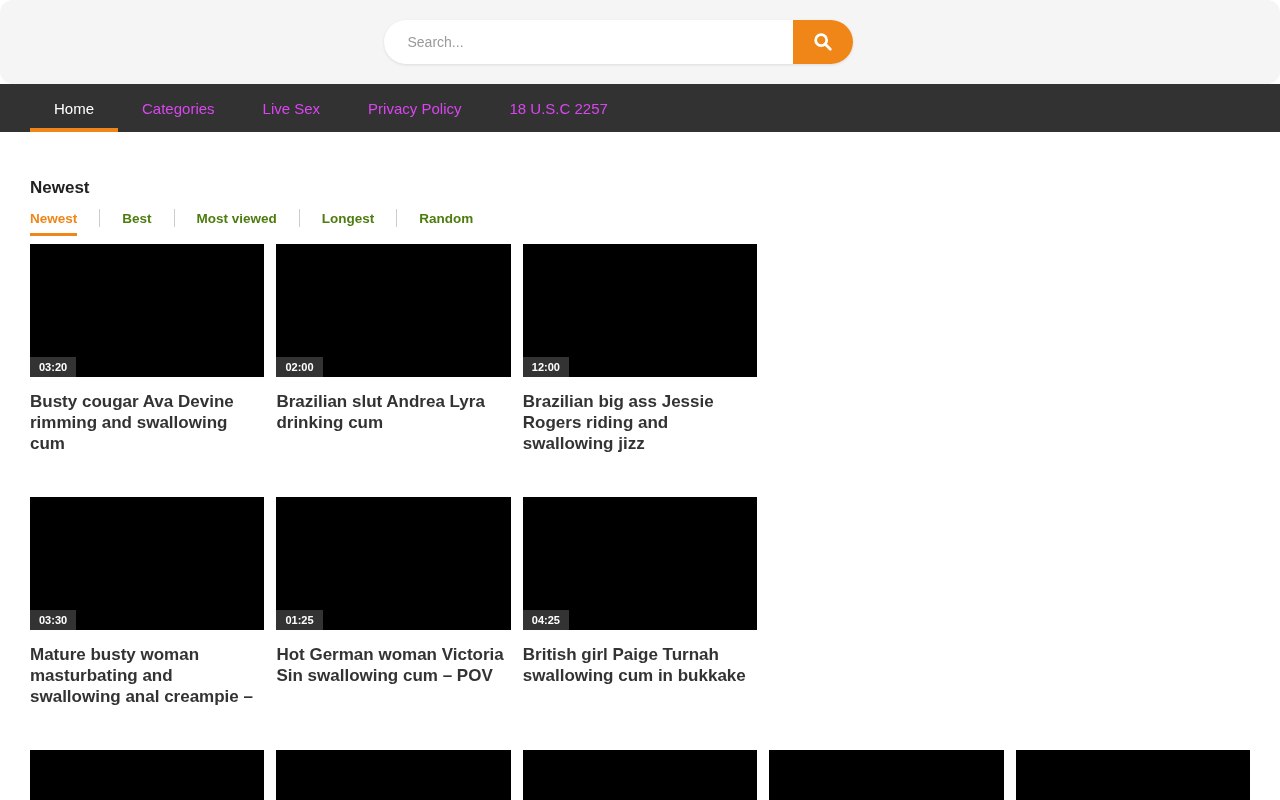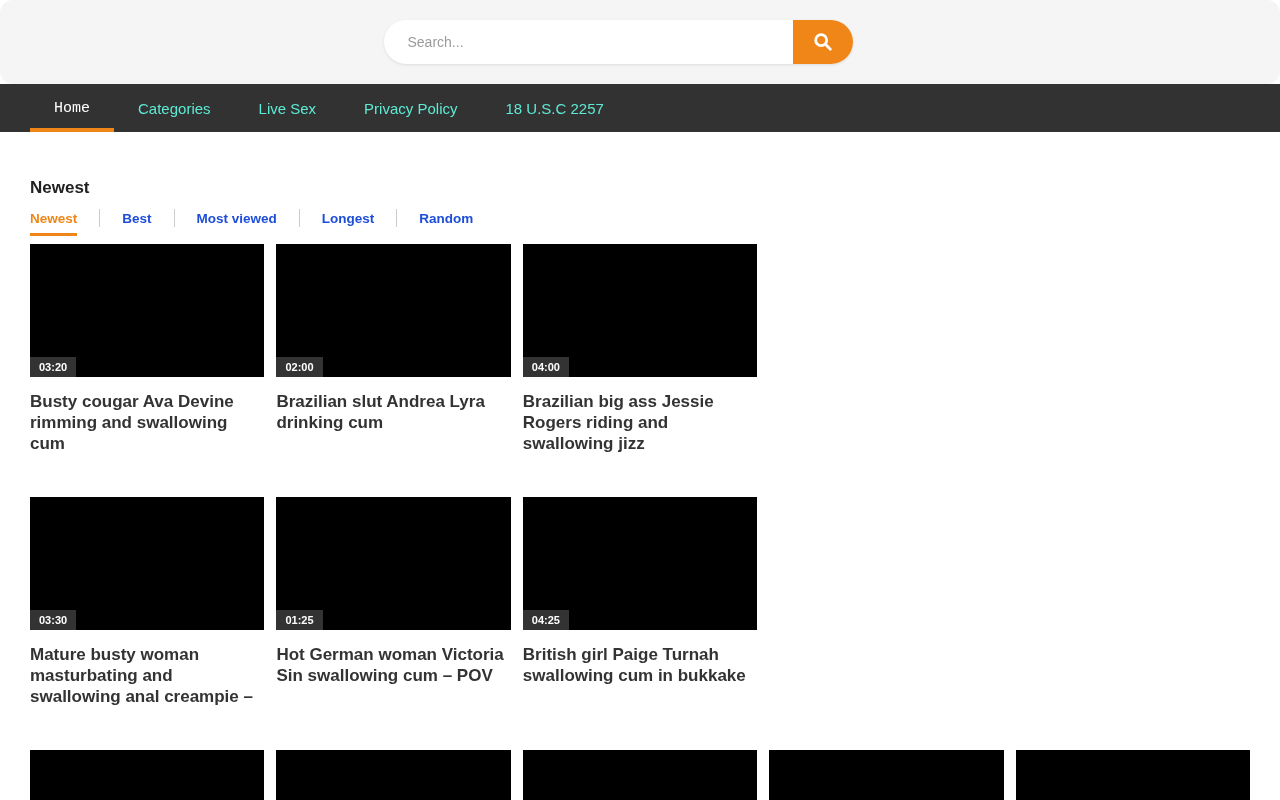--- a/index.html
+++ b/index.html
@@ -35,35 +35,35 @@
     width:60px;background:var(--accent);border:none;cursor:pointer;
     display:flex;align-items:center;justify-content:center;
   }
   
   .nav{
     height:48px;background:var(--nav-bg);
     display:flex;padding-left:30px;
   }
   .nav-item{
     padding:0 24px;display:flex;align-items:center;position:relative;
-    color:#5eead4;font-size:15px;cursor:pointer;white-space:nowrap;
+    color:#d946ef;font-size:15px;cursor:pointer;white-space:nowrap;
   }
-  .nav-item.active{color:#fff;font-family:Liberation Mono, monospace;}
+  .nav-item.active{color:#fff;}
   .nav-item.active::after{
     content:"";position:absolute;left:0;right:0;bottom:0;height:4px;
     background:var(--accent);
   }
   
   .container{margin:0 30px;}
   .section-heading{
     margin:46px 0 0;font-size:17px;line-height:20px;font-weight:bold;color:#222;
   }
   .tabs{display:flex;align-items:flex-end;margin-top:11px;}
   .tab{
-    font-size:13.5px;font-weight:bold;color:#1d4ed8;cursor:pointer;
+    font-size:13.5px;font-weight:bold;color:#4d7c0f;cursor:pointer;
     padding-bottom:7px;border-bottom:3px solid transparent;white-space:nowrap;
   }
   .tab.active{color:var(--accent);border-bottom-color:var(--accent);}
   .tab-sep{width:1px;height:18px;background:#ccc;margin:0 22px 9px;}
   
   .grid{margin-top:8px;}
   .video-row{
     display:grid;grid-template-columns:repeat(5,1fr);column-gap:12px;
     margin-bottom:43px;
   }
@@ -130,21 +130,21 @@
         <div class="video-title">Busty cougar Ava Devine rimming and swallowing cum</div>
       </div>
       <div class="video-card">
         <div class="thumb">
           <span class="badge">02:00</span>
         </div>
         <div class="video-title">Brazilian slut Andrea Lyra drinking cum</div>
       </div>
       <div class="video-card">
         <div class="thumb">
-          <span class="badge">04:00</span>
+          <span class="badge">12:00</span>
         </div>
         <div class="video-title">Brazilian big ass Jessie Rogers riding and swallowing jizz</div>
       </div>
     </div>
 
     <div class="video-row">
       <div class="video-card">
         <div class="thumb">
           <span class="badge">03:30</span>
         </div>

